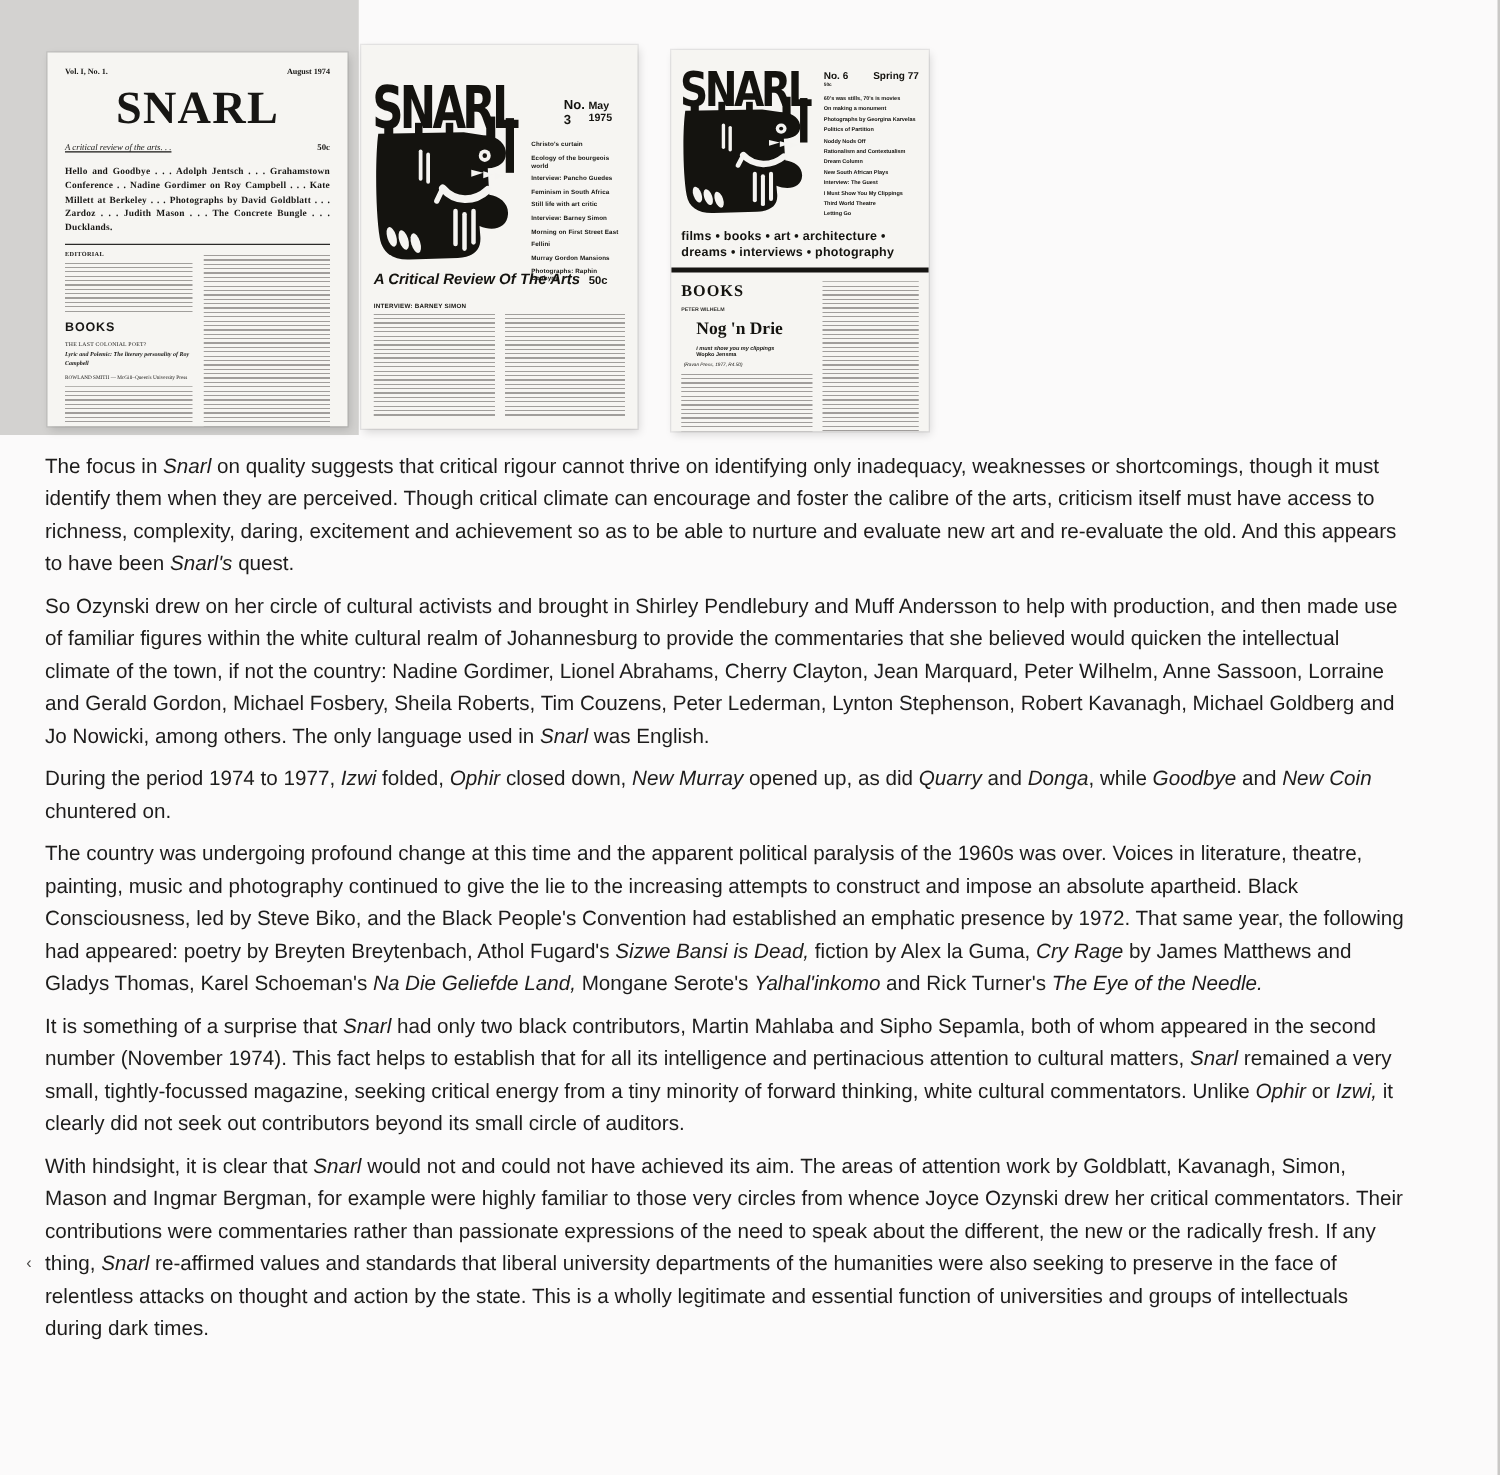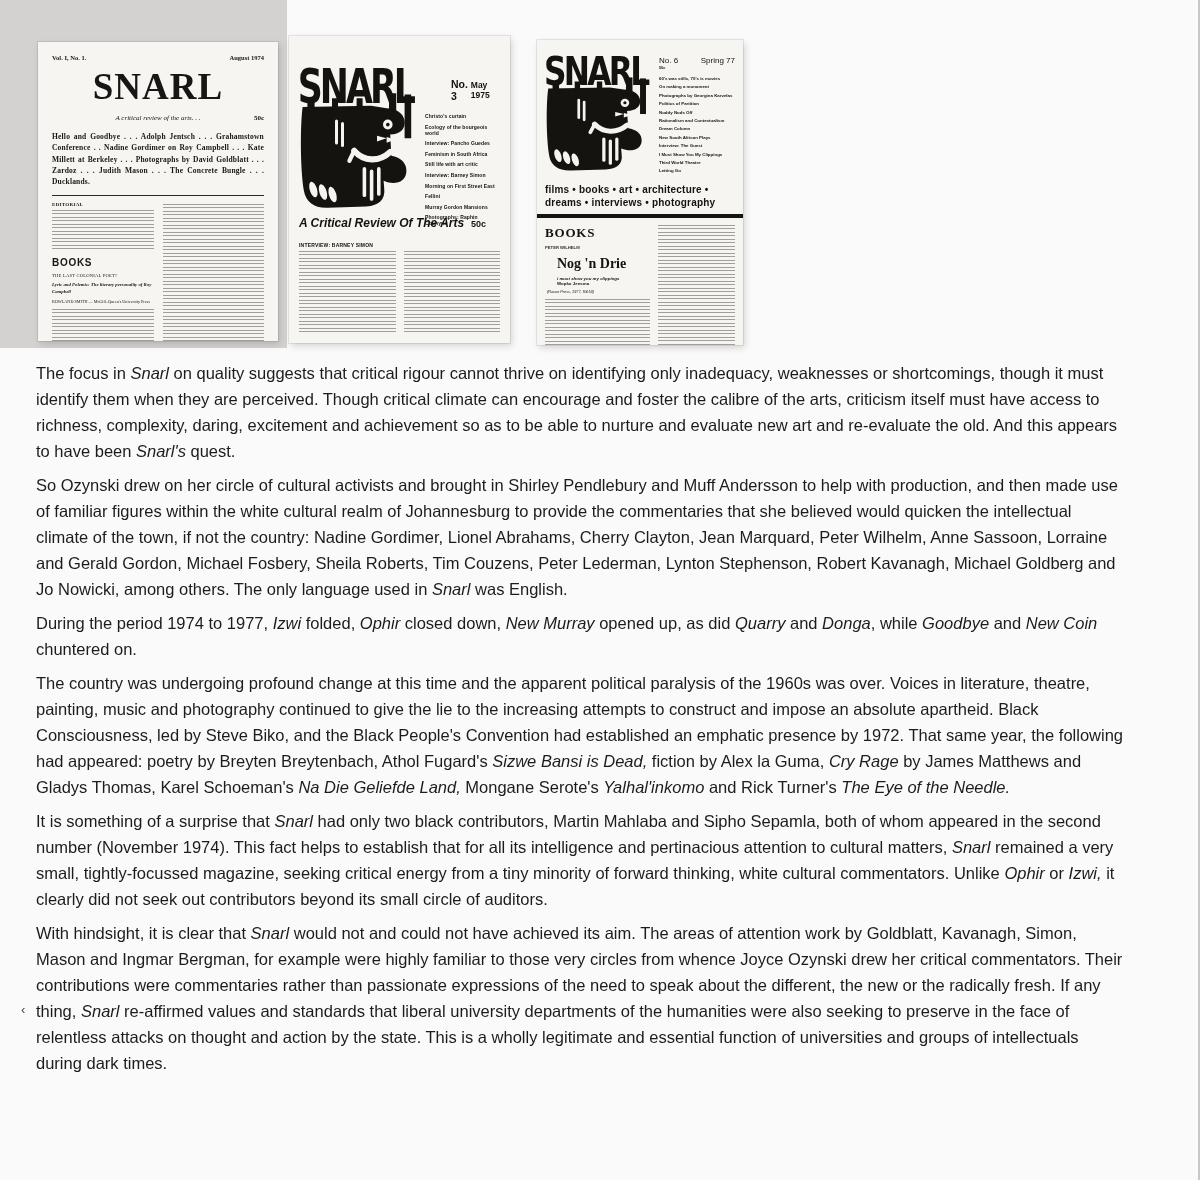--- a/index.html
+++ b/index.html
@@ -15,21 +15,21 @@
   #cover1{left:38px;top:42px;width:240px;height:299px;padding:12px 14px;
           font-family:"Liberation Serif",serif;color:#171614;box-sizing:border-box;}
   #cover2{left:289px;top:36px;width:221px;height:307px;padding:10px;box-sizing:border-box;color:#14130f;}
   #cover3{left:537px;top:40px;width:206px;height:305px;padding:8px;box-sizing:border-box;color:#14130f;}
   
   .micro{background-image:repeating-linear-gradient(180deg,rgba(52,48,44,.55) 0,rgba(52,48,44,.55) 1px,transparent 1px,transparent 3.5px);
          filter:blur(.35px);opacity:.8;}
   
   .c1-row{display:flex;justify-content:space-between;font-size:6.5px;font-weight:bold;}
   .c1-mast{text-align:center;font-size:37px;font-weight:bold;letter-spacing:1px;margin-top:4px;}
-  .c1-subrow{position:relative;margin-top:6px;font-size:7px;font-style:italic;text-align:center;}
+  .c1-subrow{position:relative;margin-top:6px;font-size:7px;font-style:italic;text-decoration:underline;}
   .c1-price{position:absolute;right:0;top:0;font-style:normal;font-weight:bold;}
   .c1-contents{margin-top:9px;font-size:7.5px;font-weight:bold;text-align:justify;line-height:1.5;letter-spacing:.2px;font-family:Liberation Serif, serif;}
   .c1-rule{border:none;border-top:1px solid #2a2a28;margin:8px 0 6px;}
   .c1-cols{display:flex;gap:9px;}
   .c1-col{flex:1;min-width:0;}
   .c1-editorial{font-size:5px;font-weight:bold;letter-spacing:.3px;}
   .m-a{height:40px;margin-top:3px;}
   .c1-books{font-family:"Liberation Sans",sans-serif;font-size:10px;font-weight:bold;letter-spacing:.7px;margin-top:7px;}
   .c1-bheading{font-size:4.6px;margin-top:5px;letter-spacing:.2px;}
   .c1-btitle{font-size:4.8px;font-weight:bold;margin-top:4px;line-height:1.4;font-style:italic;}
@@ -49,21 +49,21 @@
   .c2-tagline{font-family:Liberation Sans, sans-serif;font-style:italic;font-weight:bold;font-size:12px;}
   .c2-price{font-size:9px;font-weight:bold;padding-right:14px;}
   .c2-art{margin-top:12px;}
   .c2-arthead{font-size:5px;font-weight:bold;letter-spacing:.2px;}
   .c2-cols{display:flex;gap:8px;margin-top:3px;}
   .c2-cols .micro{flex:1;height:84px;}
   
   .c3-head{position:relative;height:128px;}
   .logo3{position:absolute;left:0;top:4px;width:108px;height:122px;}
   .c3-right{position:absolute;left:114px;top:8px;right:0;}
-  .c3-issuerow{display:flex;justify-content:space-between;font-weight:normal;font-size:8px;}
+  .c3-issuerow{display:flex;justify-content:space-between;font-weight:bold;font-size:8px;}
   .c3-50{font-size:3.8px;font-weight:bold;margin-top:1px;}
   .c3-toc{margin-top:6px;}
   .c3-toc-item{font-size:4.4px;font-weight:bold;margin-bottom:3.4px;}
   .c3-cats{font-size:10px;font-weight:bold;line-height:1.3;letter-spacing:.2px;margin-top:7px;}
   .c3-bar{height:4px;background:#161513;margin:5px -8px 0;}
   .c3-books{display:flex;gap:8px;margin-top:7px;}
   .c3-bleft{width:55%;}
   .c3-bright{flex:1;}
   .c3-bright .micro{height:126px;}
   .c3-bookslbl{font-family:"Liberation Serif",serif;font-weight:bold;font-size:13px;letter-spacing:.8px;}

